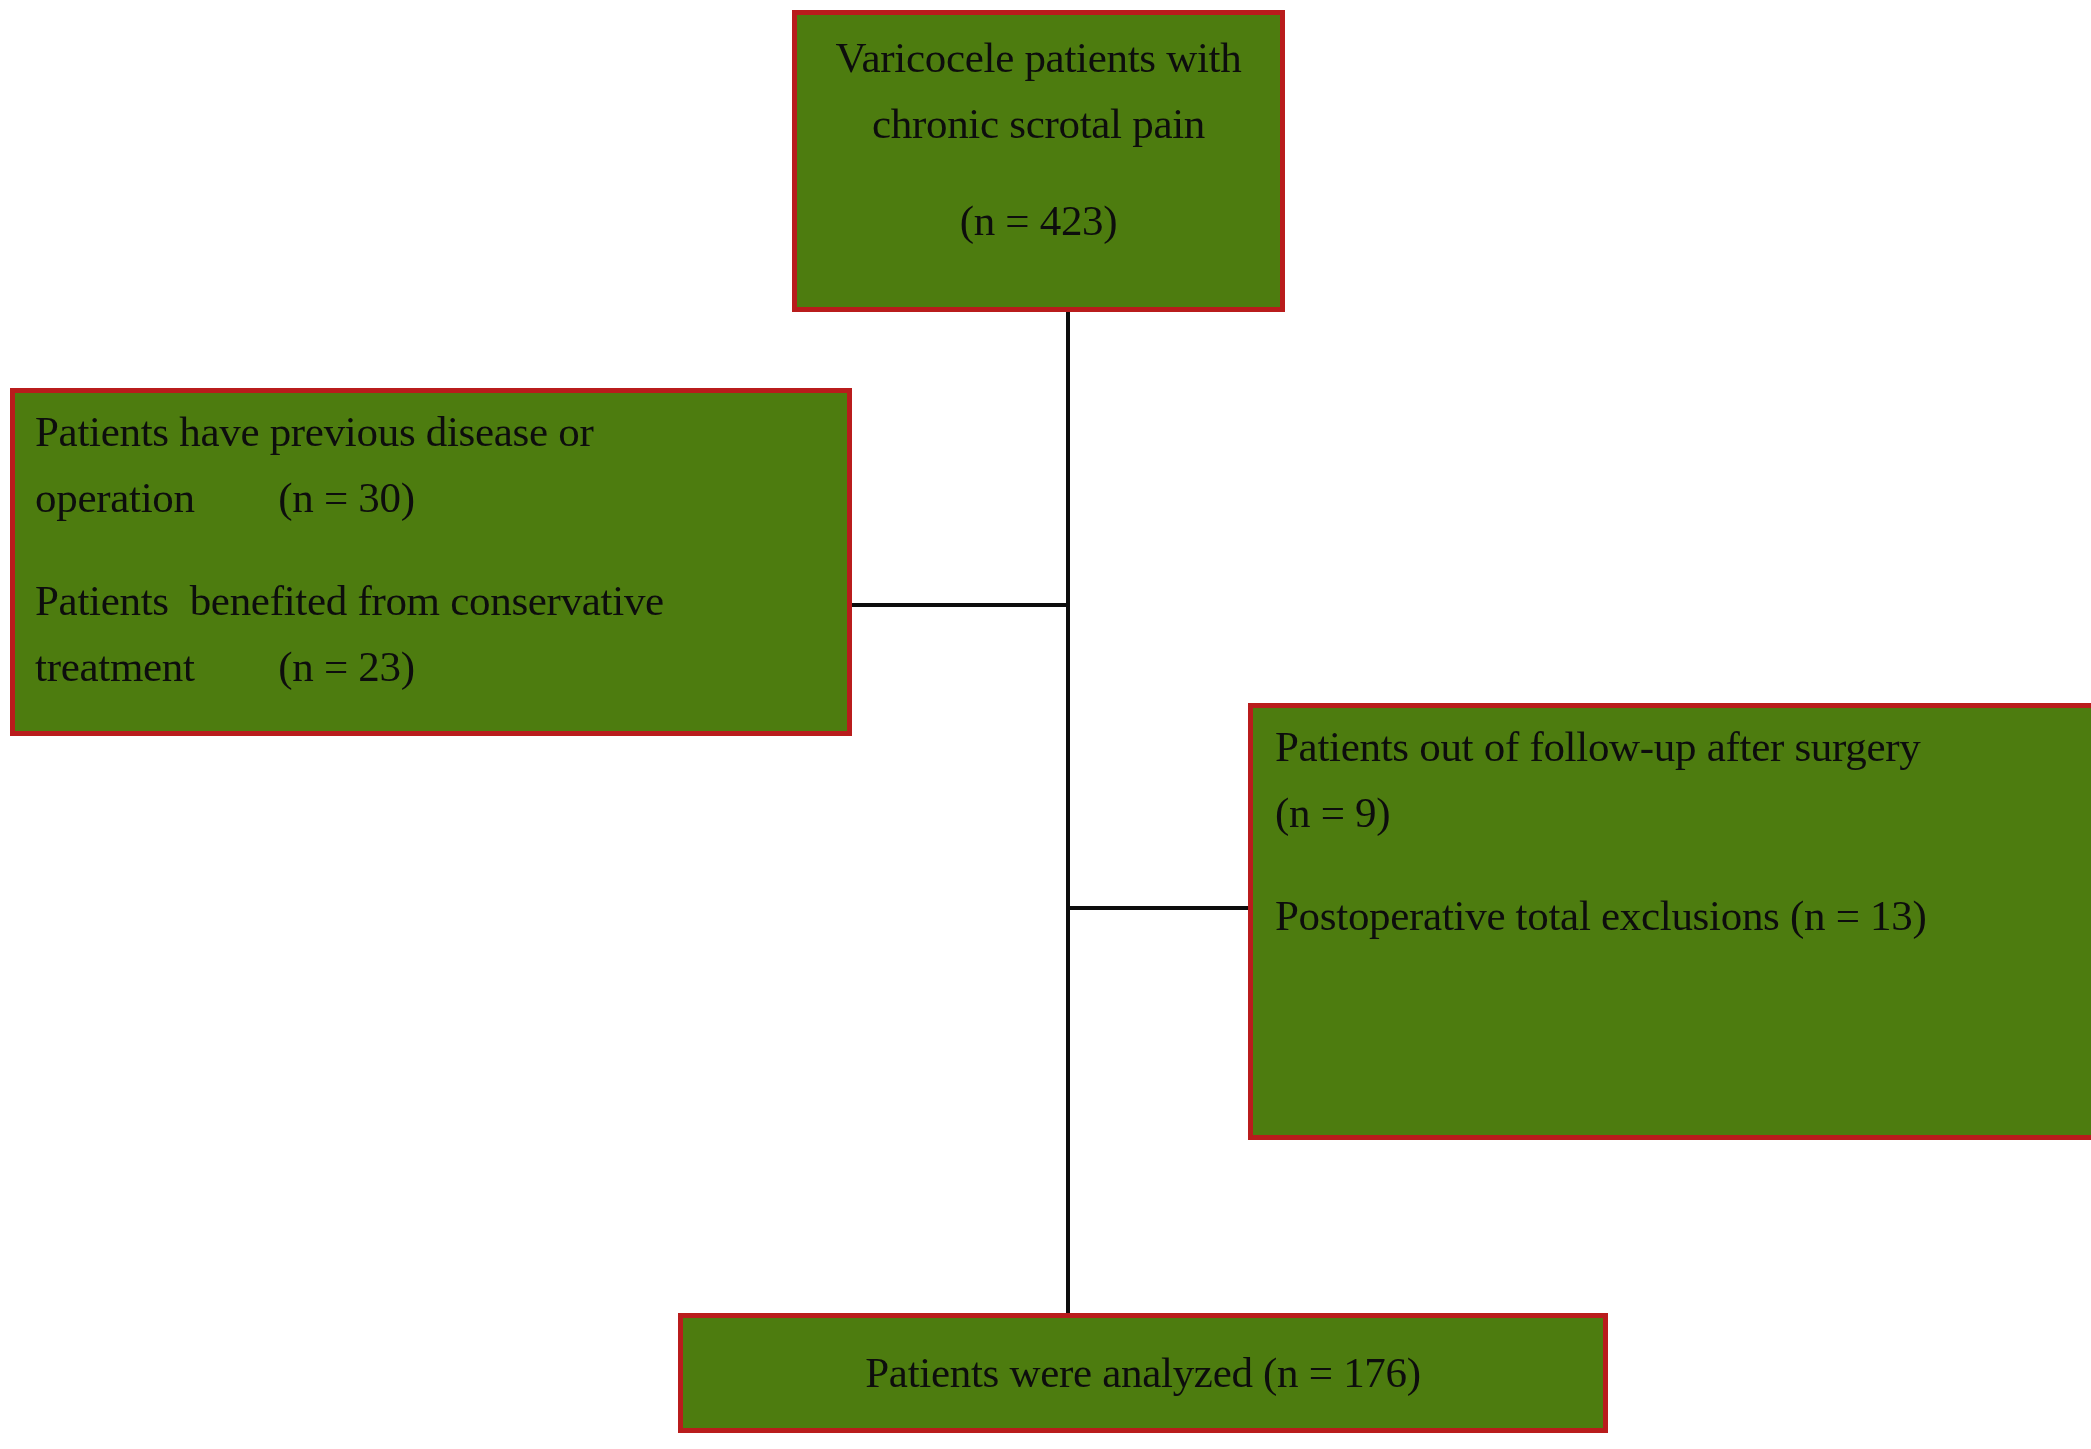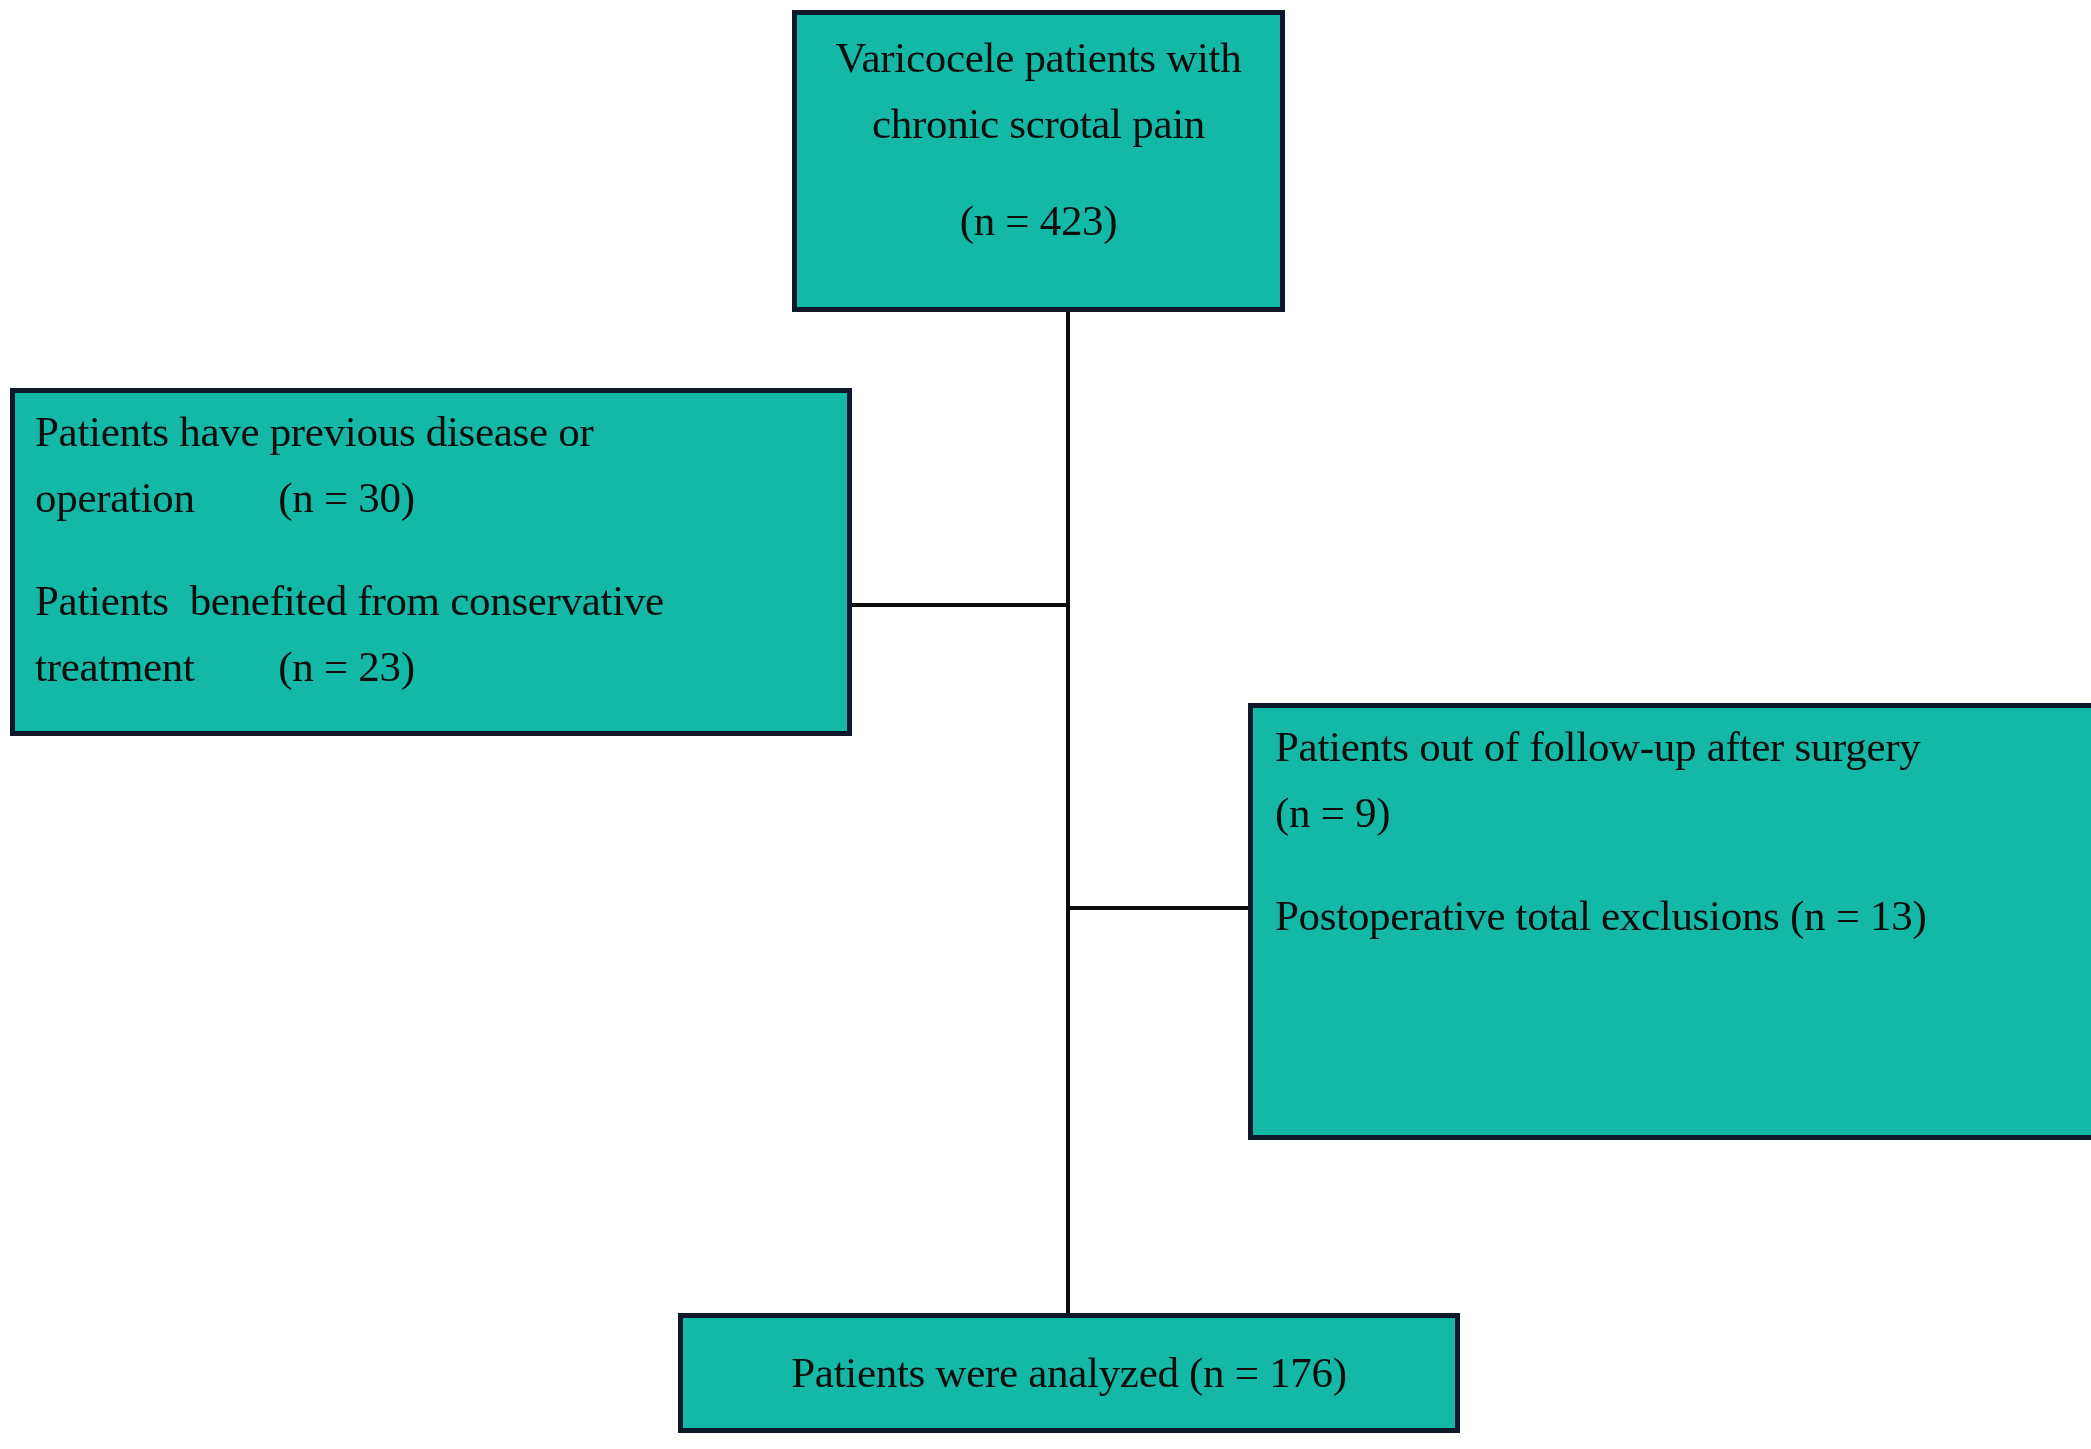--- a/index.html
+++ b/index.html
@@ -12,22 +12,22 @@
     width: 2091px;
     height: 1449px;
     background: #ffffff;
     overflow: hidden;
     font-family: "Liberation Serif", "DejaVu Serif", serif;
     color: #0d0d0d;
   }
   .box {
     position: absolute;
     box-sizing: border-box;
-    border: 5px solid #0f172a;
-    background: #14b8a6;
+    border: 5px solid #b91c1c;
+    background: #4d7c0f;
   }
   .line {
     white-space: pre;
     font-size: 43px;
     line-height: 66px;
     letter-spacing: -0.3px;
   }
   .para { margin: 0 0 37px 0; }
   .para:last-child { margin-bottom: 0; }
 
@@ -46,21 +46,21 @@
   }
 
   .right-box {
     left: 1248px; top: 703px;
     width: 973px; height: 437px;
     padding: 6px 22px;
   }
 
   .bottom-box {
     left: 678px; top: 1313px;
-    width: 782px; height: 120px;
+    width: 930px; height: 120px;
     display: flex;
     align-items: center;
     justify-content: center;
   }
 
   .connector {
     position: absolute;
     background: #0d0d0d;
   }
   .v-spine   { left: 1066px; top: 312px;  width: 4px;   height: 1001px; }

